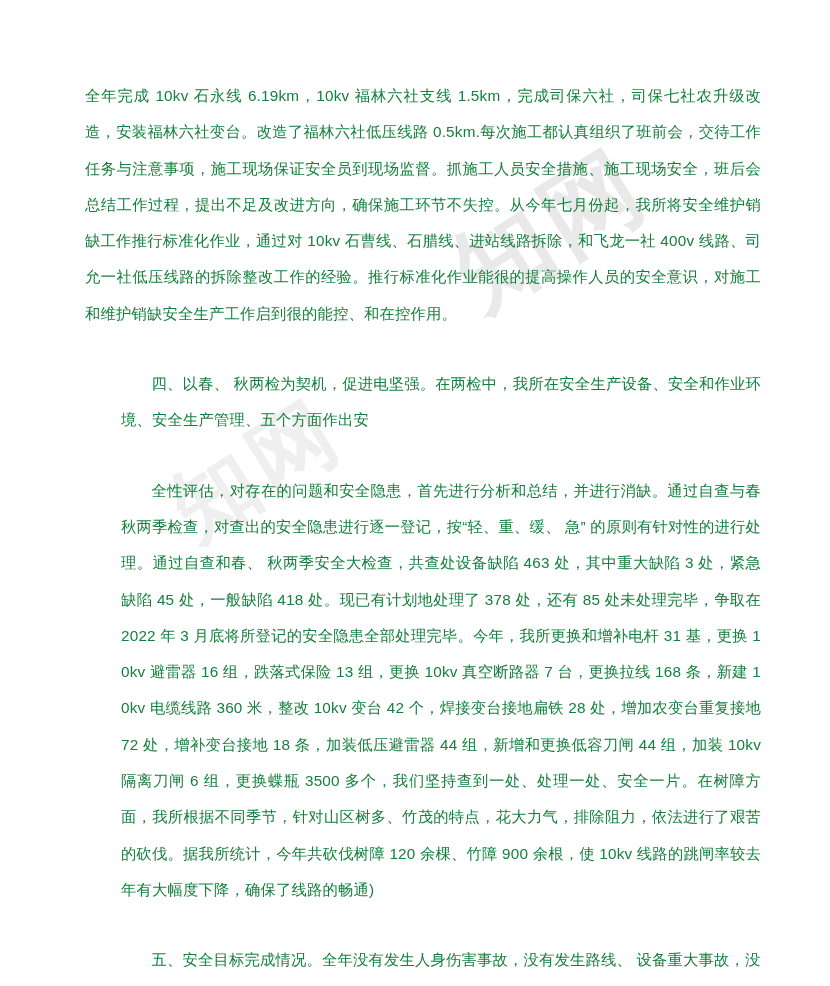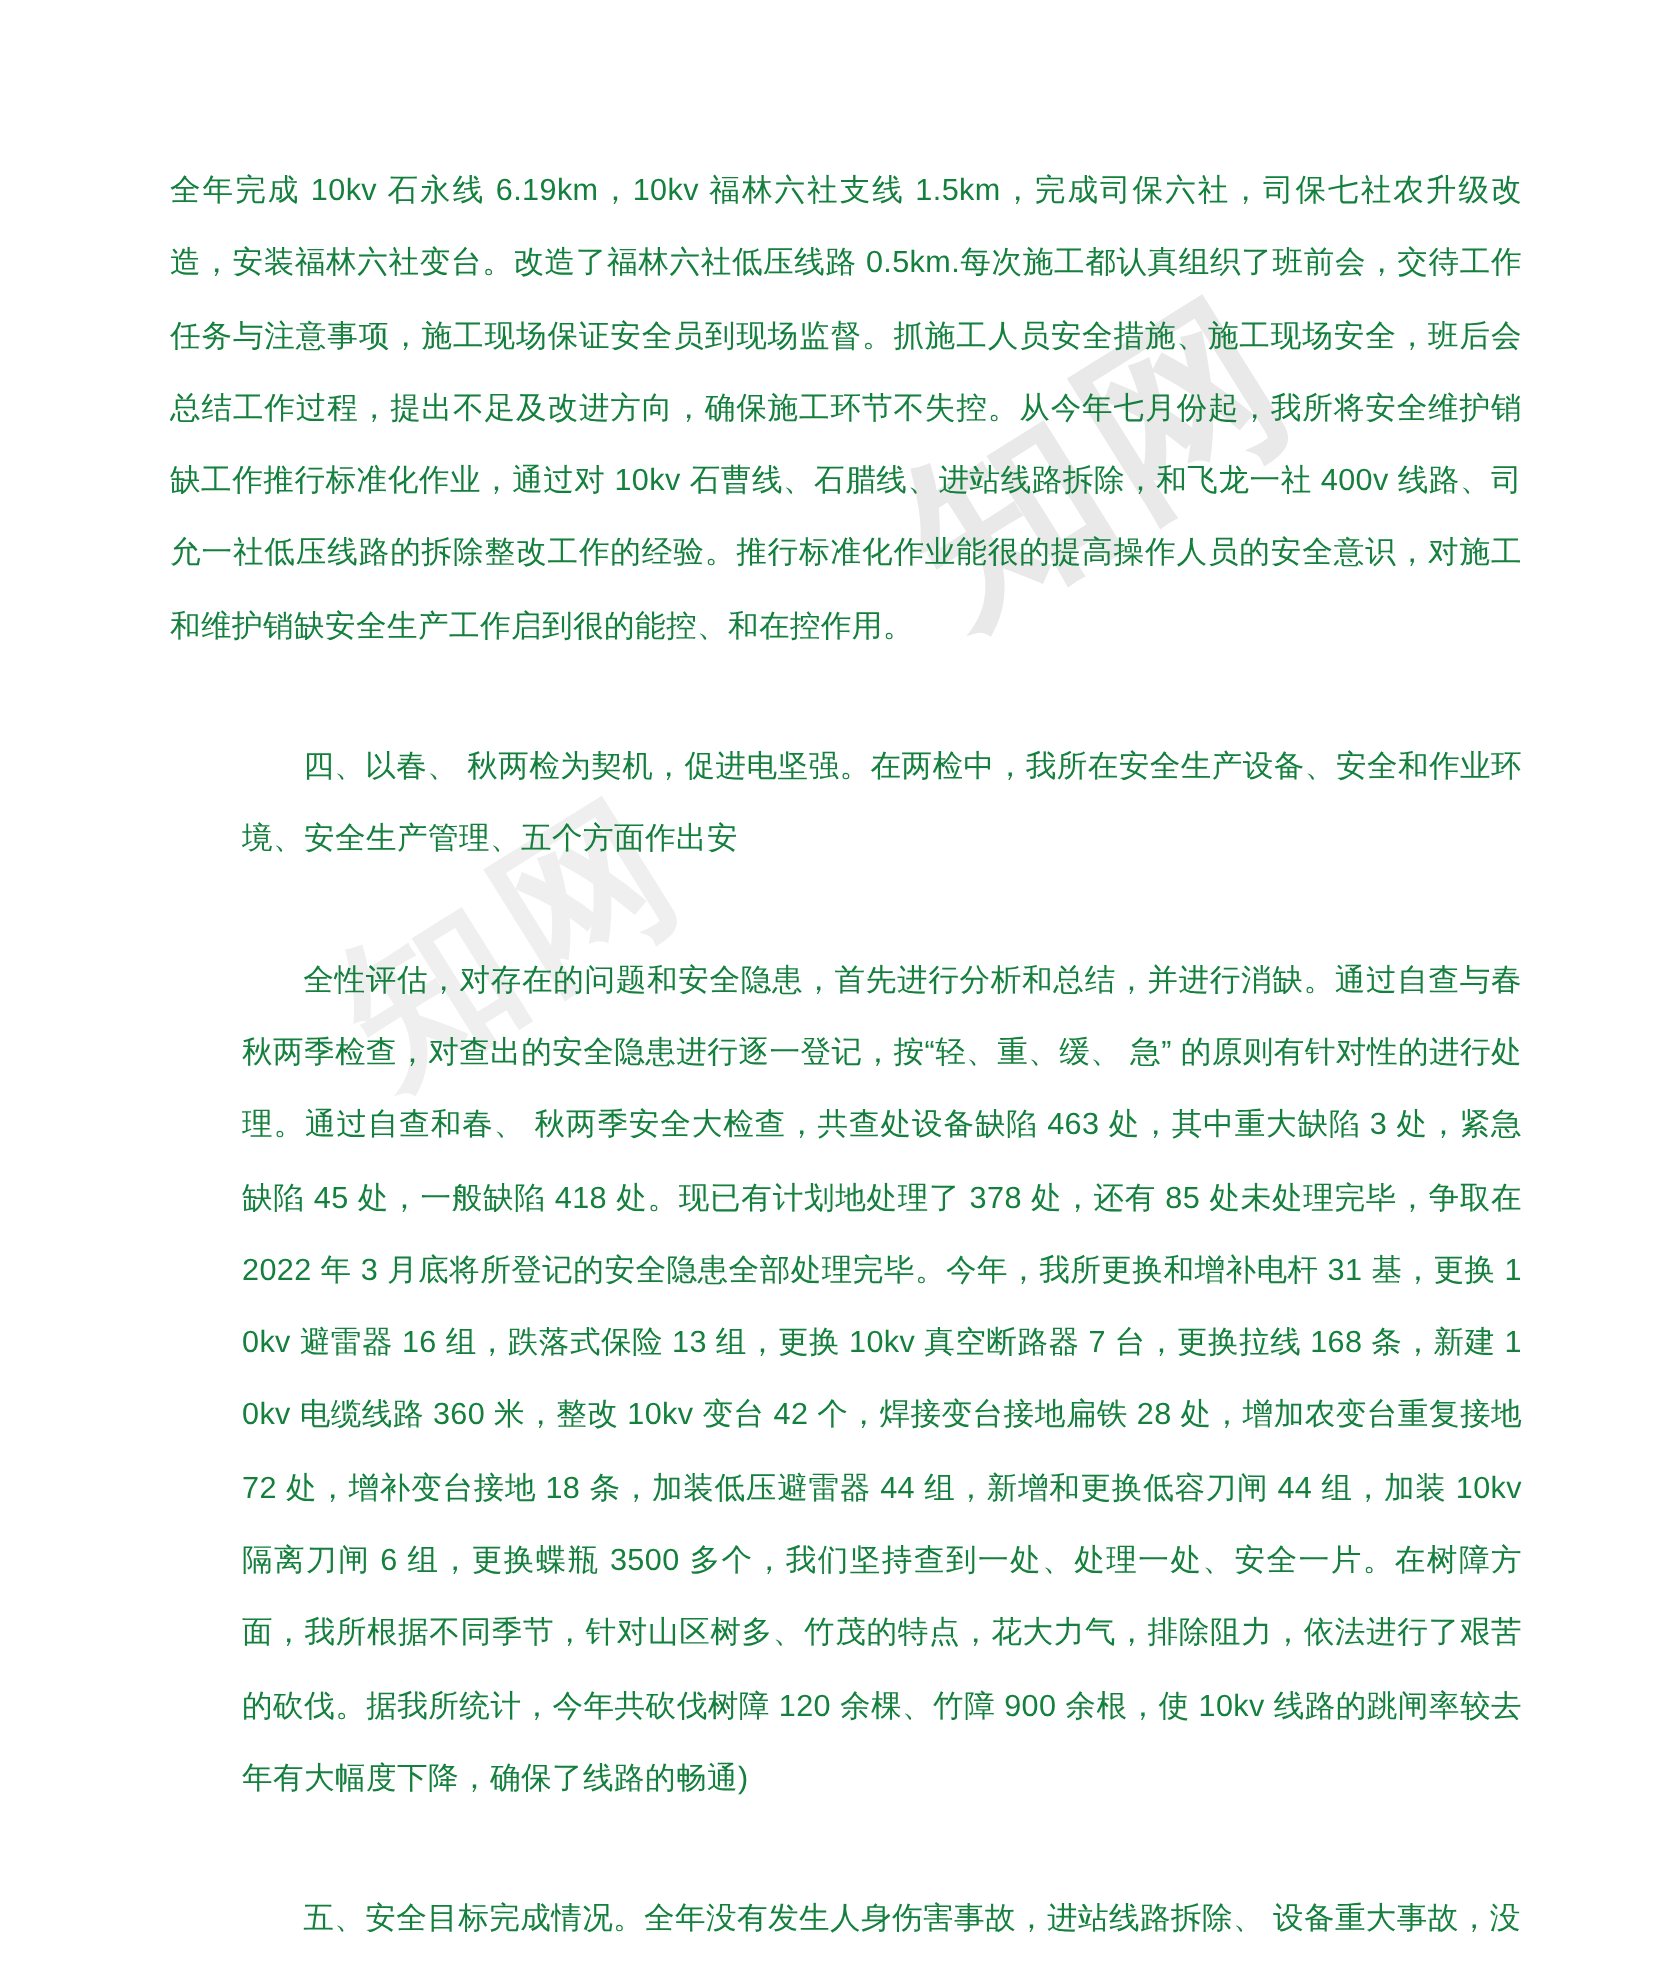--- a/index.html
+++ b/index.html
@@ -93,16 +93,16 @@
     <div class="watermark-text wm-2">知网</div>
   </div>
 
   <div class="content">
     <p class="para">全年完成 10kv 石永线 6.19km，10kv 福林六社支线 1.5km，完成司保六社，司保七社农升级改造，安装福林六社变台。改造了福林六社低压线路 0.5km.每次施工都认真组织了班前会，交待工作任务与注意事项，施工现场保证安全员到现场监督。抓施工人员安全措施、施工现场安全，班后会总结工作过程，提出不足及改进方向，确保施工环节不失控。从今年七月份起，我所将安全维护销缺工作推行标准化作业，通过对 10kv 石曹线、石腊线、进站线路拆除，和飞龙一社 400v 线路、司允一社低压线路的拆除整改工作的经验。推行标准化作业能很的提高操作人员的安全意识，对施工和维护销缺安全生产工作启到很的能控、和在控作用。</p>
 
     <p class="para indent">四、以春、 秋两检为契机，促进电坚强。在两检中，我所在安全生产设备、安全和作业环境、安全生产管理、五个方面作出安</p>
 
     <p class="para indent">全性评估，对存在的问题和安全隐患，首先进行分析和总结，并进行消缺。通过自查与春秋两季检查，对查出的安全隐患进行逐一登记，按“轻、重、缓、 急” 的原则有针对性的进行处理。通过自查和春、 秋两季安全大检查，共查处设备缺陷 463 处，其中重大缺陷 3 处，紧急缺陷 45 处，一般缺陷 418 处。现已有计划地处理了 378 处，还有 85 处未处理完毕，争取在 2022 年 3 月底将所登记的安全隐患全部处理完毕。今年，我所更换和增补电杆 31 基，更换 10kv 避雷器 16 组，跌落式保险 13 组，更换 10kv 真空断路器 7 台，更换拉线 168 条，新建 10kv 电缆线路 360 米，整改 10kv 变台 42 个，焊接变台接地扁铁 28 处，增加农变台重复接地 72 处，增补变台接地 18 条，加装低压避雷器 44 组，新增和更换低容刀闸 44 组，加装 10kv 隔离刀闸 6 组，更换蝶瓶 3500 多个，我们坚持查到一处、处理一处、安全一片。在树障方面，我所根据不同季节，针对山区树多、竹茂的特点，花大力气，排除阻力，依法进行了艰苦的砍伐。据我所统计，今年共砍伐树障 120 余棵、竹障 900 余根，使 10kv 线路的跳闸率较去年有大幅度下降，确保了线路的畅通)</p>
 
-    <p class="para indent">五、安全目标完成情况。全年没有发生人身伤害事故，进站线路拆除、 设备重大事故，没</p>
+    <p class="para indent">五、安全目标完成情况。全年没有发生人身伤害事故，没有发生路线、 设备重大事故，没</p>
   </div>
 
 </div>
 
 </body></html>

